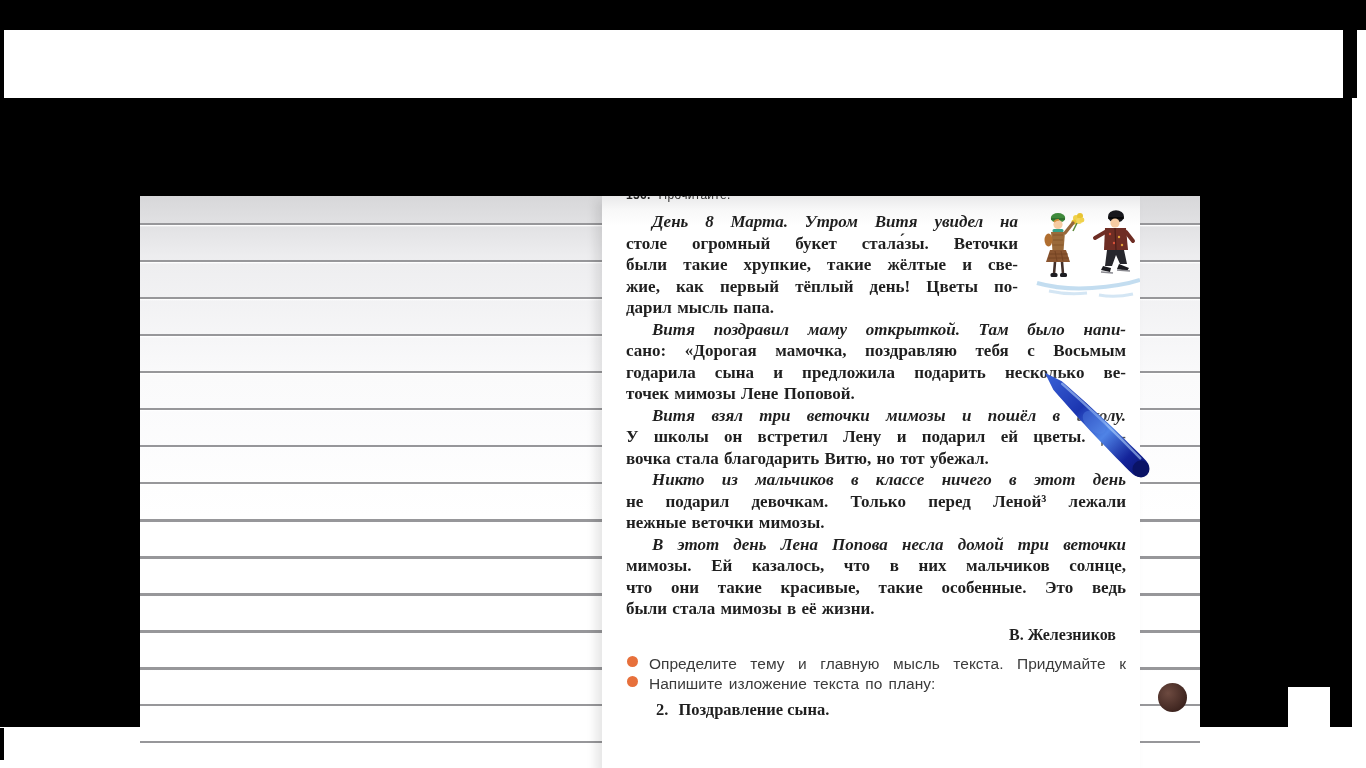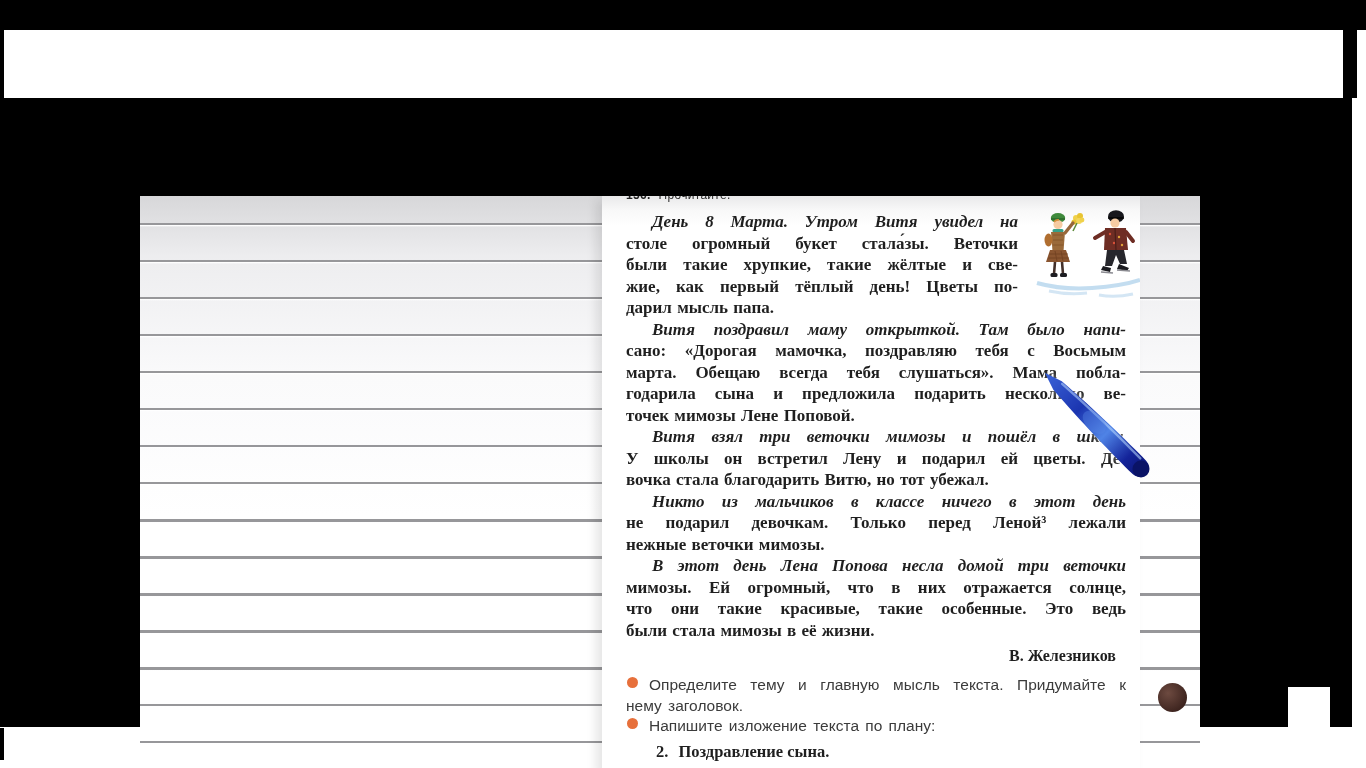--- a/index.html
+++ b/index.html
@@ -145,49 +145,47 @@
             <path d="M92 57 L102 61 L100 64 L90 62 Z" fill="#1a1a1f"></path>
             <path d="M76 59 L84 61 L83 65 L74 63 Z" fill="#1a1a1f"></path>
             <path d="M74 65 L86 66 M90 63 L103 64" stroke="#8a8a90" stroke-width="1.4"></path>
           </g>
         </svg>
       </div>
 
       <div class="para bodytext">
           <div class="tline first">Витя поздравил маму открыткой. Там было напи-</div>
           <div class="tline">сано: «Дорогая мамочка, поздравляю тебя с Восьмым</div>
-          <div class="tline">марта. Обещаю всегда тебя слушаться». Мама побла-</div>
           <div class="tline">годарила сына и предложила подарить несколько ве-</div>
           <div class="tline last">точек мимозы Лене Поповой.</div>
         </div>
       <div class="para bodytext">
           <div class="tline first">Витя взял три веточки мимозы и пошёл в школу.</div>
           <div class="tline">У школы он встретил Лену и подарил ей цветы. Де-</div>
           <div class="tline last">вочка стала благодарить Витю, но тот убежал.</div>
         </div>
       <div class="para bodytext">
           <div class="tline first">Никто из мальчиков в классе ничего в этот день</div>
           <div class="tline">не подарил девочкам. Только перед Леной³ лежали</div>
           <div class="tline last">нежные веточки мимозы.</div>
         </div>
       <div class="para bodytext">
           <div class="tline first">В этот день Лена Попова несла домой три веточки</div>
-          <div class="tline">мимозы. Ей огромный, что в них отражается солнце,</div>
+          <div class="tline">мимозы. Ей казалось, что в них мальчиков солнце,</div>
           <div class="tline">что они такие красивые, такие особенные. Это ведь</div>
           <div class="tline last">были стала мимозы в её жизни.</div>
         </div>
 
       <div class="author">В. Железников</div>
 
       <div class="tasks">
         <div class="task">
           <span class="bullet" style="background: rgb(231, 112, 59);"></span>
           <div>
               <div class="tline first">Определите тему и главную мысль текста. Придумайте к</div>
-              <div class="tline last">нему заголовок.</div>
             </div>
         </div>
         <div class="task">
           <span class="bullet" style="background: rgb(231, 112, 59);"></span>
           <div>
               <div class="tline first last">Напишите изложение текста по плану:</div>
             </div>
         </div>
       </div>
 

